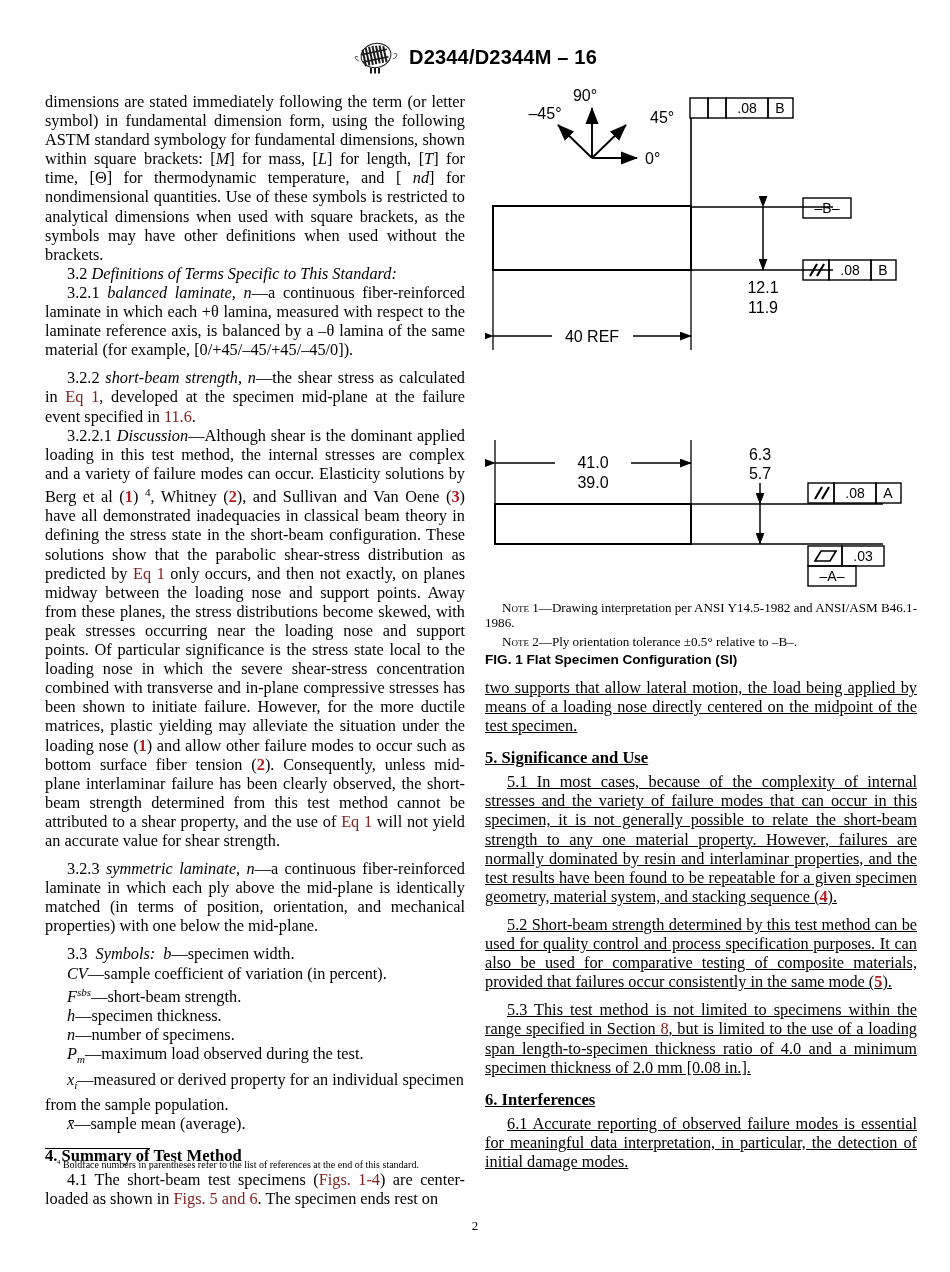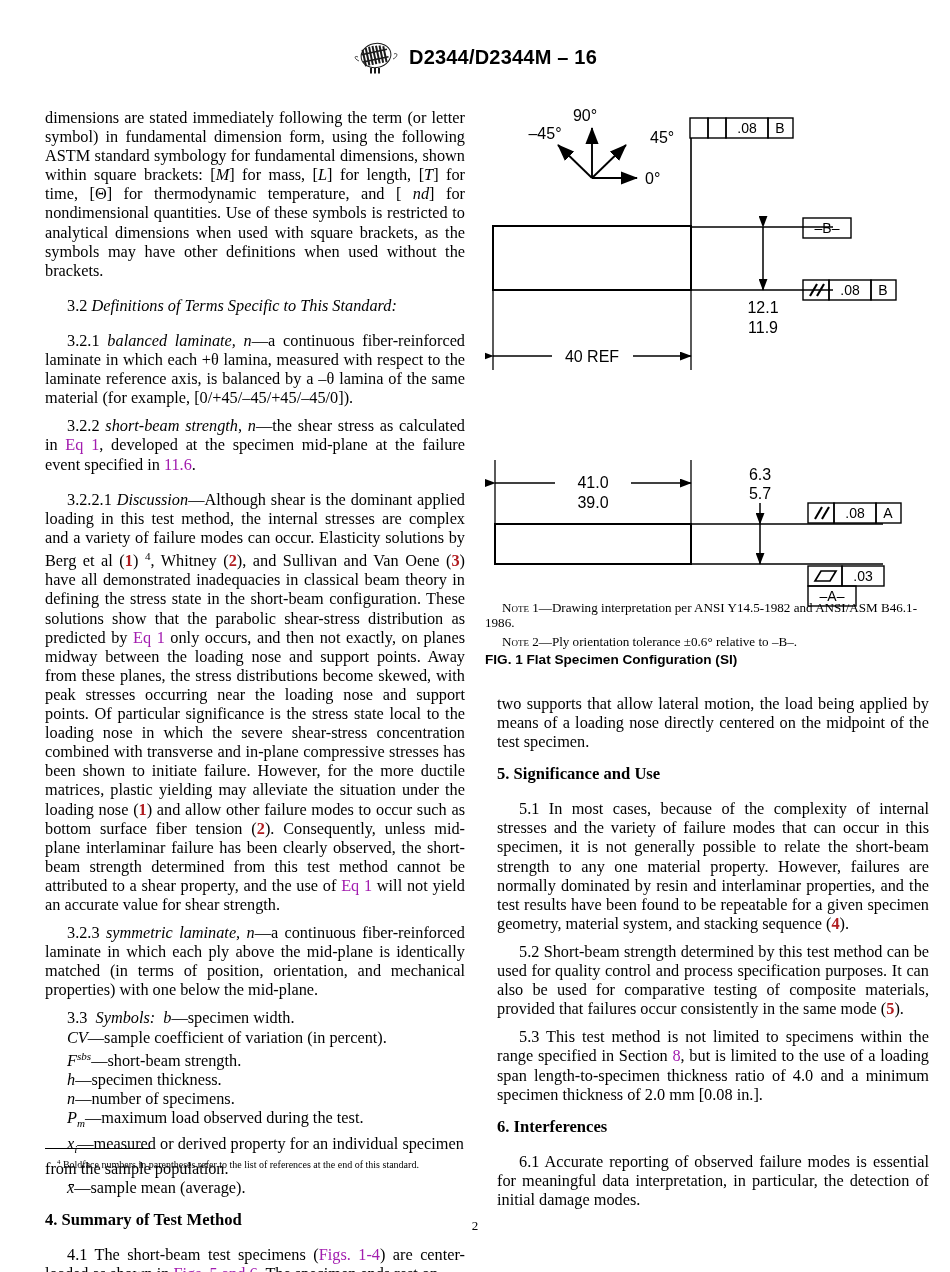--- a/index.html
+++ b/index.html
@@ -22,31 +22,31 @@
   .header-title{
     font-family:"Liberation Sans", sans-serif;
     font-weight:bold;font-size:20px;letter-spacing:.2px;
   }
 
   
   .col{position:absolute;top:92px;width:420px;}
   .col-left{left:45px;}
 
   p.body{
-    margin:16px 0 0 0;
+    margin:0 0 0 0;
     font-size:16.3px;
     line-height:19.1px;
     text-align:justify;
     text-justify:inter-word;
     hyphens:none;
   }
   p.indent{text-indent:22px;}
   p.gap{margin-top:9px;}
   .it{font-style:italic;text-align:right;}
-  .red{color:#a21caf;}
+  .red{color:#7f1d1d;}
   .redb{color:#b01c20;font-weight:bold;}
   h3.sec{
     margin:13px 0 5px 0;
     font-size:16.6px;
     font-weight:bold;
     line-height:19px;
   }
   .symline{font-size:16.3px;line-height:19.1px;text-indent:22px;margin:0;}
   sub{font-size:.68em;}
   sup{font-size:.68em;}
@@ -62,38 +62,38 @@
     margin:0;font-size:10px;line-height:13.6px;text-align:justify;
   }
 
   
   .pagenum{
     position:absolute;left:0;top:1218px;width:950px;text-align:center;
     font-size:13px;
   }
 
   
-  .figure{position:absolute;left:485px;top:108px;width:440px;height:570px;}
+  .figure{position:absolute;left:485px;top:88px;width:440px;height:570px;}
   .fig-svg{display:block;}
 
   .notes{position:absolute;left:485px;top:600px;width:432px;}
   .note{
     margin:0 0 0 0;font-size:13.1px;line-height:15.4px;
     text-align:justify;text-indent:17px;
   }
   .note + .note{margin-top:3px;}
   .smallcaps{font-variant:small-caps;}
   .fig-caption{
     margin-top:4px;
     text-align:left;
     font-family:"Liberation Sans", sans-serif;
     font-weight:bold;font-size:13.6px;
     text-indent:0;
   }
-  .right-body{position:absolute;left:497px;top:678px;width:432px;}
+  .right-body{position:absolute;left:485px;top:678px;width:432px;text-decoration:underline;}
 </style>
 </head>
 <body>
 
 <div class="page">
 
   <div class="header">
     <svg class="astm-logo" viewBox="0 0 92 68">
       <g fill="none" stroke="#1a1a1a" stroke-width="2">
         <ellipse cx="46" cy="31" rx="30" ry="24" transform="rotate(-12 46 31)"></ellipse>
@@ -268,21 +268,21 @@
       <text class="fig-s" x="378" y="473" text-anchor="middle" font-family="&quot;Liberation Sans&quot;, sans-serif" font-size="14" fill="#000">.03</text>
       <text class="fig-s" x="347" y="493" text-anchor="middle" font-family="&quot;Liberation Sans&quot;, sans-serif" font-size="14" fill="#000">–A–</text>
     </svg>
   </div>
 
   <div class="notes">
     <p class="note">
       <span class="smallcaps">Note 1</span><span>—Drawing interpretation per ANSI Y14.5-1982 and ANSI/ASM B46.1-1986.</span>
     </p>
     <p class="note">
-      <span class="smallcaps">Note 2</span><span>—Ply orientation tolerance ±0.6° relative to –B–.</span>
+      <span class="smallcaps">Note 2</span><span>—Ply orientation tolerance ±0.5° relative to –B–.</span>
     </p>
     <p class="note fig-caption">FIG. 1 Flat Specimen Configuration (SI)</p>
   </div>
 
   <div class="right-body">
     <div id="right-top">
         <p class="body"><span>two supports that allow lateral motion, the load being applied by means of a loading nose directly centered on the midpoint of the test specimen.</span></p>
       </div>
 
     <h3 class="sec">5.  Significance and Use</h3>

